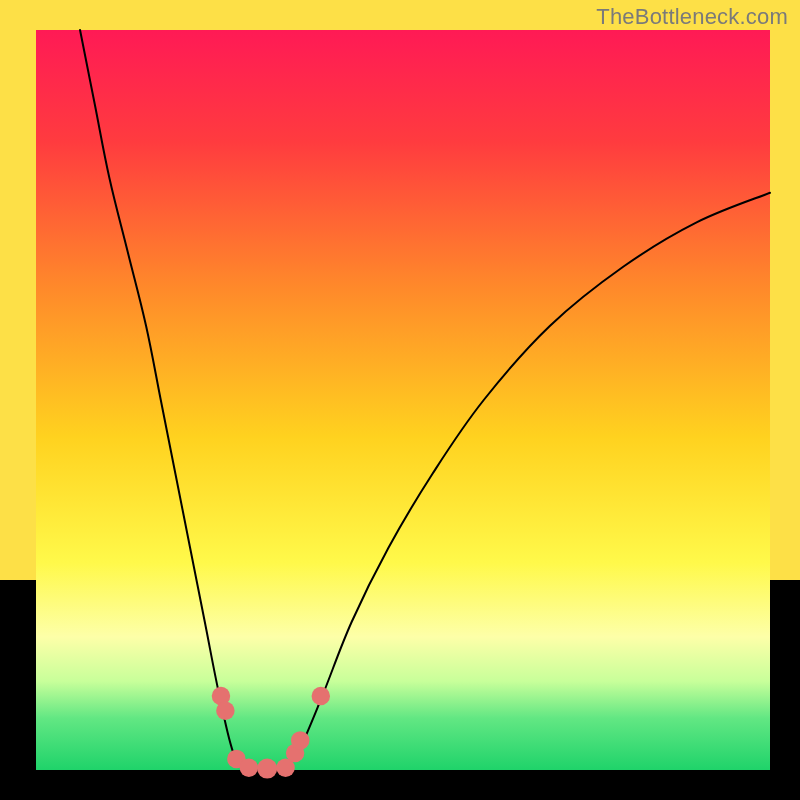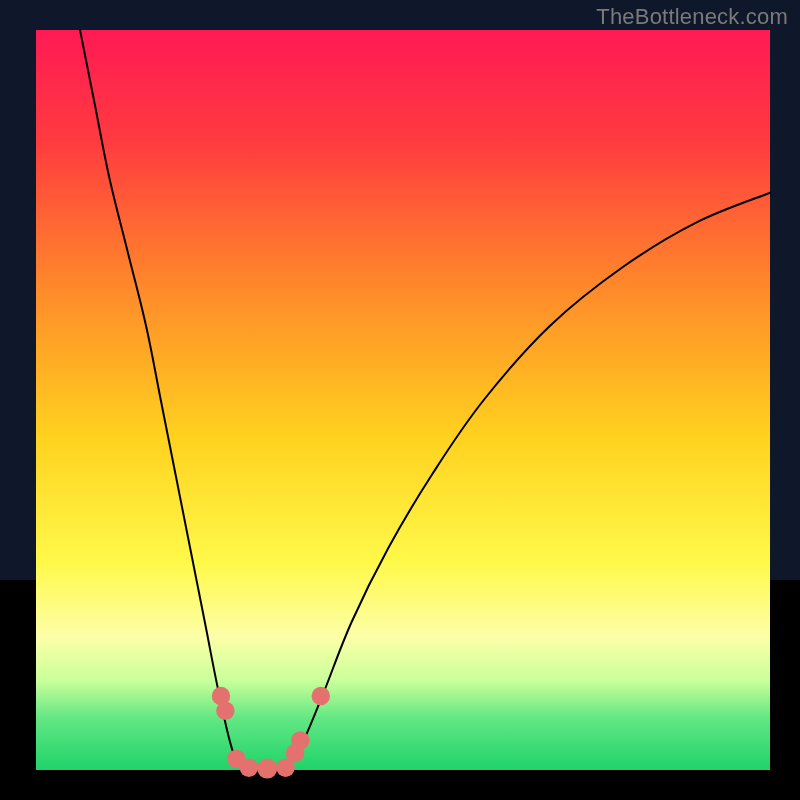--- a/index.html
+++ b/index.html
@@ -8,21 +8,21 @@
     width: 800px;
     height: 800px;
     background: #000;
     overflow: hidden;
     font-family: Arial, Helvetica, sans-serif;
   }
   .frame {
     position: relative;
     width: 800px;
     height: 580px;
-    background: #0f172a;
+    background: #fde047;
     text-align: right;
   }
   .watermark {
     position: absolute;
     top: 4px;
     right: 12px;
     color: #7a7a7a;
     font-size: 22px;
     font-weight: 500;
     letter-spacing: 0.2px;

